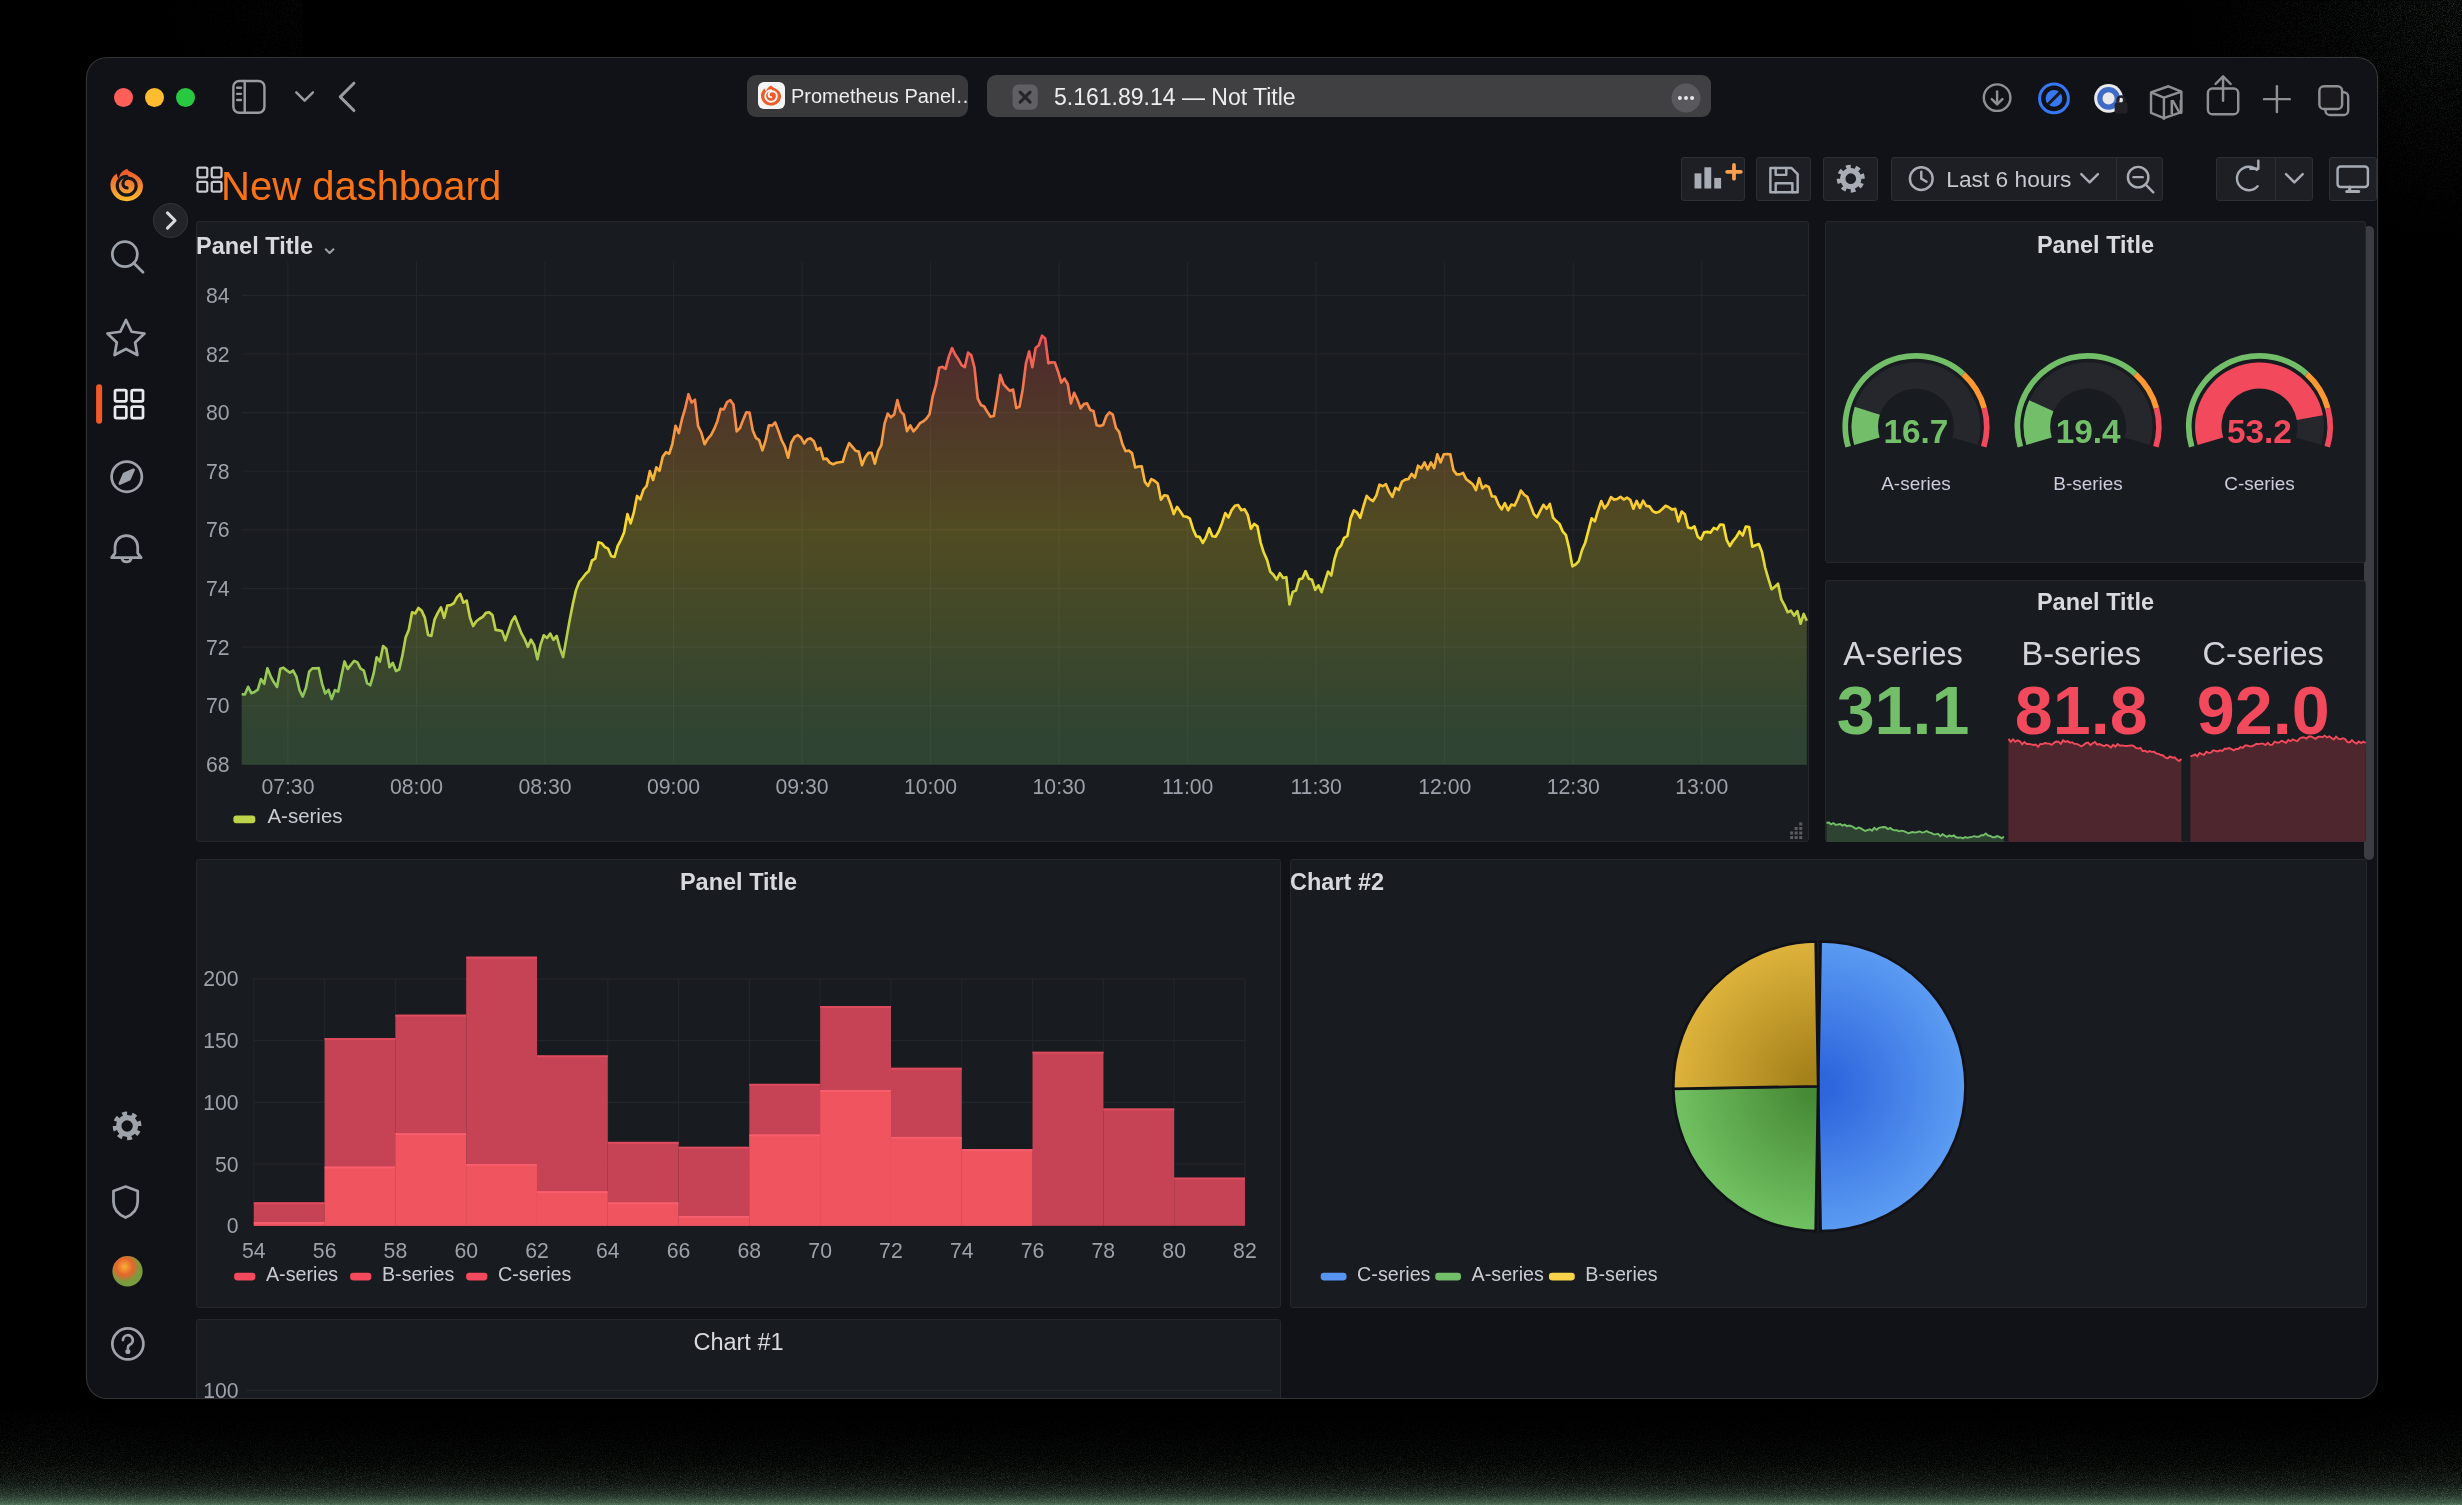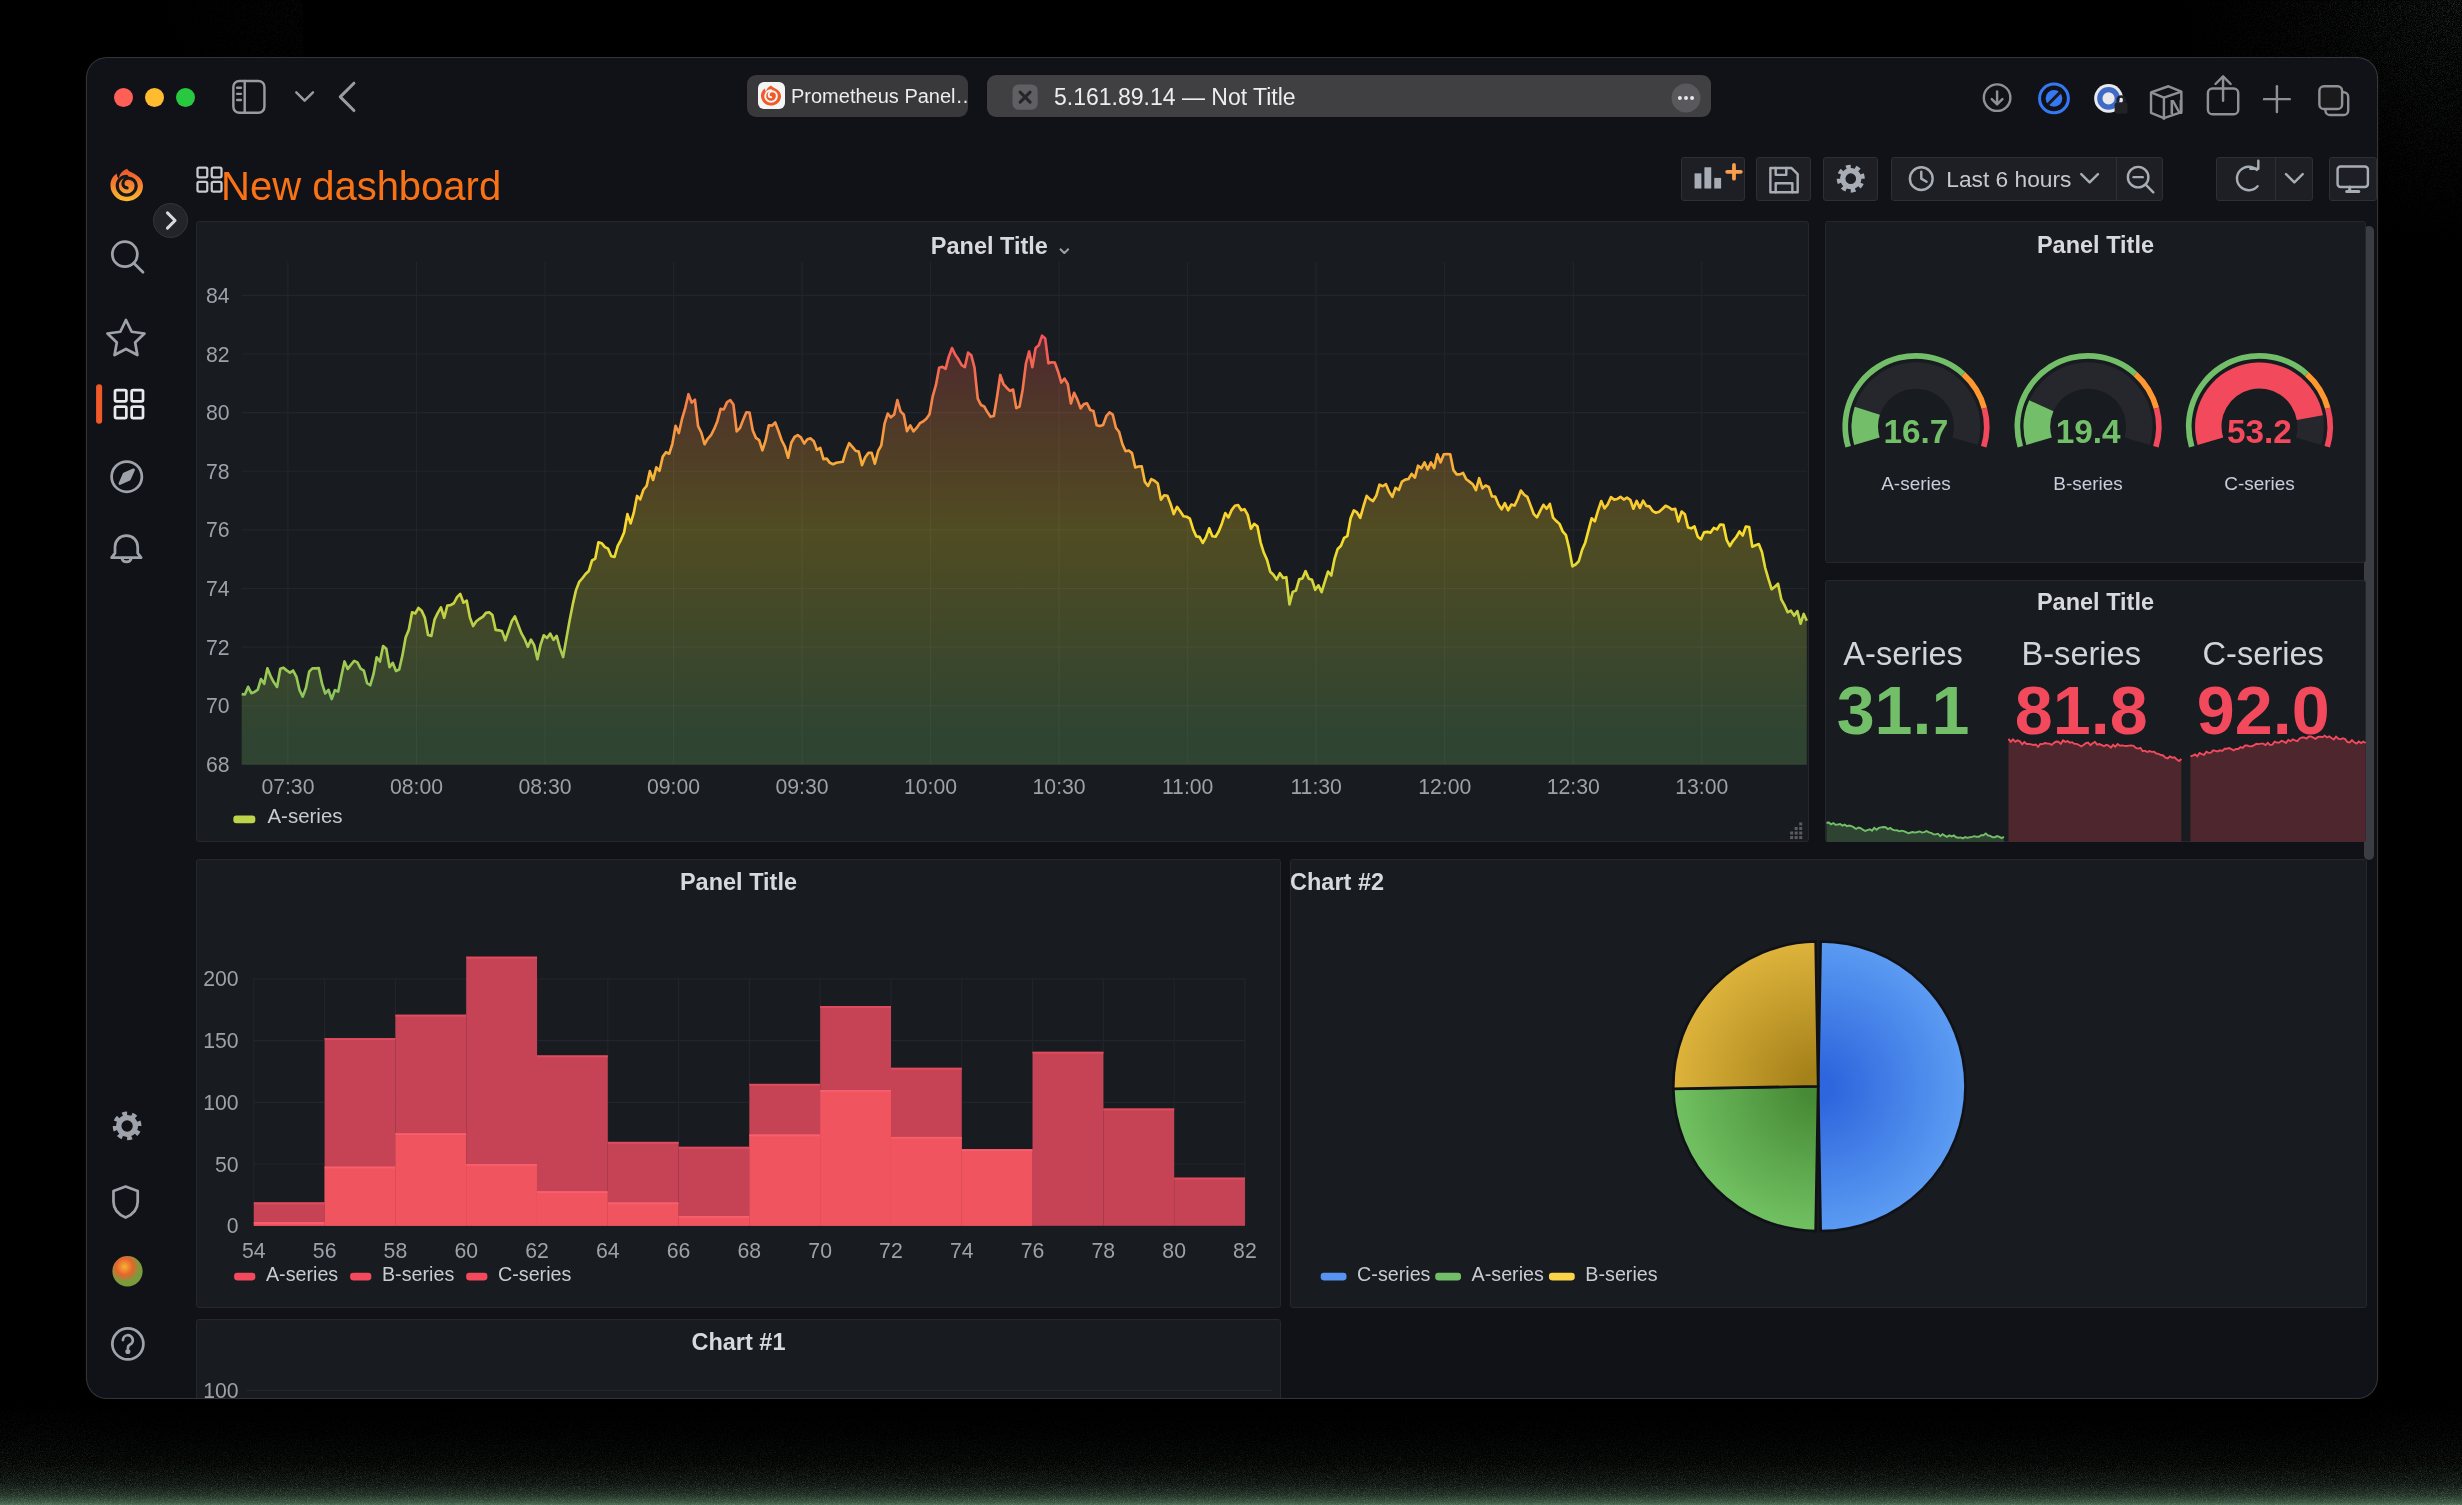--- a/index.html
+++ b/index.html
@@ -183,21 +183,21 @@
         <path d="M2861.5 147.5 A15.5 15.5 0 1 0 2862.5 169"></path>
         <path d="M2853 146 h10.5 v-10.5" fill="none"></path>
         <path d="M2900 153 l11 11 11-11"></path>
         <rect x="2968" y="143" width="40" height="27" rx="4"></rect>
         <path d="M2980 176 h16 M2984 170 v6" stroke-width="4"></path>
       </g>
       <text x="2452" y="170" font-size="30" fill="#C5C9CF">Last 6 hours</text>
     </svg>
     <div style="position:absolute;left:2277px;top:168px;width:10px;height:634px;background:#3B3D43;border-radius:5.3px"></div>
 <div class="panel" style="left:109px;top:163px;width:1613px;height:621px"></div>
-    <div style="position:absolute;left:109px;top:174px;width:1613px;text-align:center;font-size:23.5px;font-weight:700;color:#D8D9DE">Panel Title <span style="font-weight:400;color:#9EA1A9">⌄</span></div>
+    <div style="position:absolute;left:109px;top:174px;width:1613px;text-align:left;font-size:23.5px;font-weight:700;color:#D8D9DE">Panel Title <span style="font-weight:400;color:#9EA1A9">⌄</span></div>
     <svg width="2290" height="1340" style="pointer-events:none" viewBox="0 0 3020 1767">
       <defs>
         <linearGradient id="gLine" x1="0" y1="313.0" x2="0" y2="931.5" gradientUnits="userSpaceOnUse">
           <stop offset="0.0%" stop-color="#f2495c"></stop>
           <stop offset="6.2%" stop-color="#f2495c"></stop>
           <stop offset="12.5%" stop-color="#f35e55"></stop>
           <stop offset="18.8%" stop-color="#f4744e"></stop>
           <stop offset="25.0%" stop-color="#f58947"></stop>
           <stop offset="31.2%" stop-color="#f79e3f"></stop>
           <stop offset="37.5%" stop-color="#f8b338"></stop>
@@ -432,18 +432,18 @@
       <path d="M2283.0,1356.0 L2279.7,1547.0 A191.0,191.0 0 0 1 2092.0,1359.3 Z" fill="url(#gGreen)" stroke="#111217" stroke-width="3.5"></path>
       <path d="M2283.0,1356.0 L2092.0,1359.3 A191.0,191.0 0 0 1 2279.7,1165.0 Z" fill="url(#gYellow)" stroke="#111217" stroke-width="3.5"></path>
       <rect x="1627" y="1602" width="34" height="10" rx="4" fill="#5794F2"></rect>
       <text x="1675" y="1613" font-size="26" fill="#C9CBD3">C-series</text>
       <rect x="1778" y="1602" width="34" height="10" rx="4" fill="#73BF69"></rect>
       <text x="1826" y="1613" font-size="26" fill="#C9CBD3">A-series</text>
       <rect x="1928" y="1602" width="34" height="10" rx="4" fill="#FAD34A"></rect>
       <text x="1976" y="1613" font-size="26" fill="#C9CBD3">B-series</text>
     </svg>
     <div class="panel" style="left:109px;top:1261px;width:1085px;height:447px"></div>
-    <div style="position:absolute;left:109px;top:1271px;width:1085px;text-align:center;font-size:23.5px;font-weight:700;color:#D8D9DE">Chart #1</div>
+    <div style="position:absolute;left:109px;top:1271px;width:1085px;text-align:center;font-size:23.5px;font-weight:400;color:#D8D9DE">Chart #1</div>
     <svg width="2290" height="1340" viewBox="0 0 3020 1767">
       <line x1="210" y1="1757" x2="1563" y2="1757" stroke="#23252C" stroke-width="1.5"></line>
       <text x="200" y="1767" text-anchor="end" font-size="28" fill="#9EA1A9">100</text>
     </svg>
 </div>
 
 </body></html>

